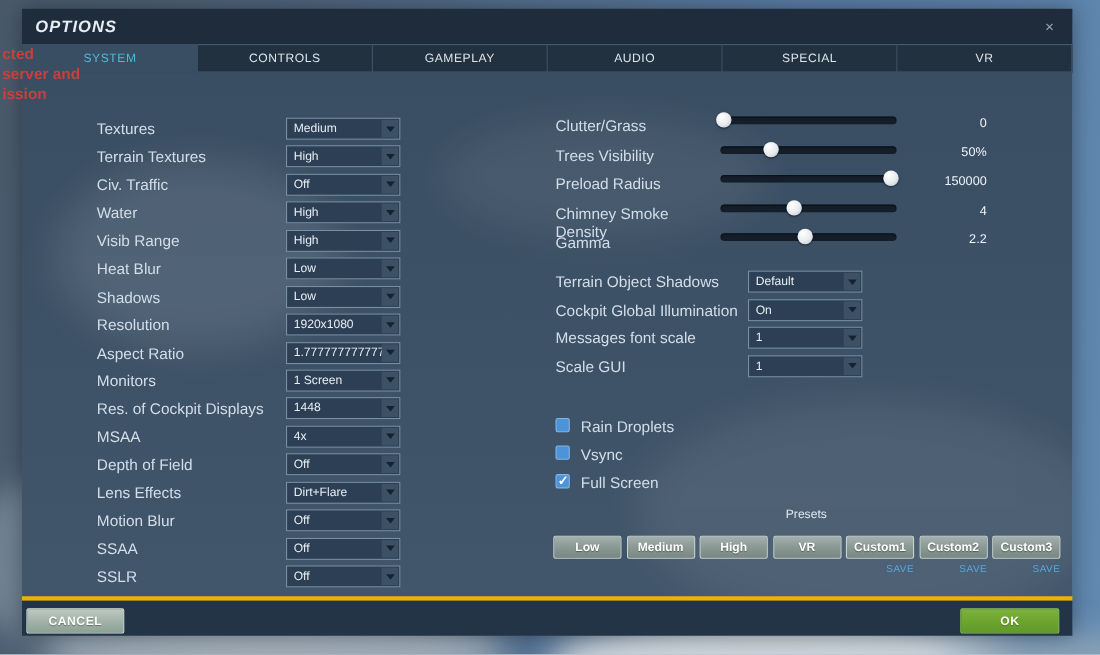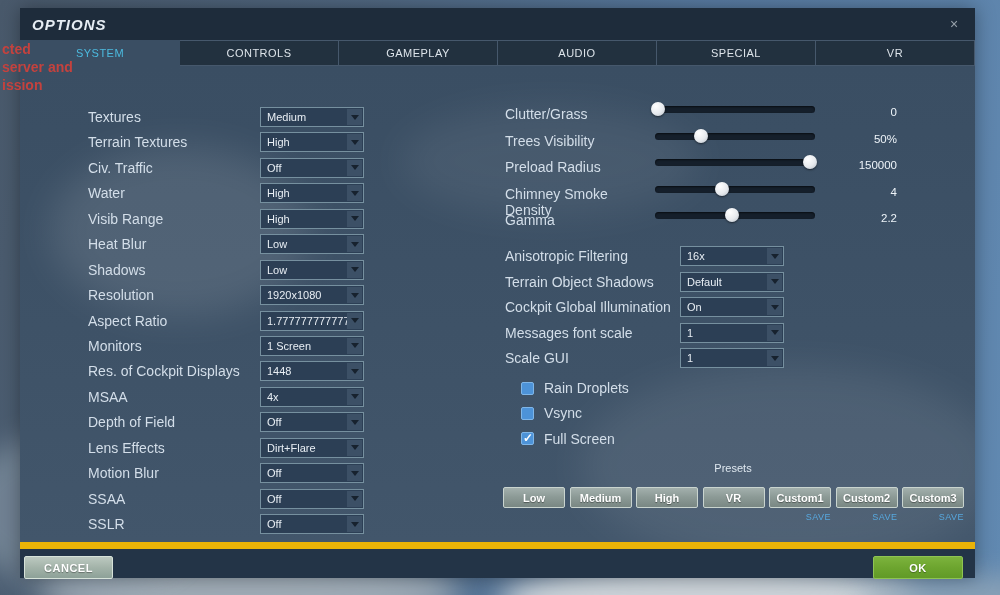--- a/index.html
+++ b/index.html
@@ -58,37 +58,37 @@
   .slider-row { display:flex; height:20px; align-items:flex-start; width:392px; }
   .slider-row .lbl { width:150px; }
   .track { position:relative; width:160px; height:7px; background:#151f2b; border-radius:4px;
            box-shadow:inset 0 1px 2px rgba(0,0,0,.6); cursor:pointer; }
   .handle { position:absolute; top:-4px; width:14px; height:14px; border-radius:50%;
             background:radial-gradient(circle at 35% 30%, #ffffff 0%, #e7eaee 55%, #b7bec6 100%);
             box-shadow:0 1px 2px rgba(0,0,0,.5); cursor:pointer; }
   .slider-val { flex:1; text-align:right; color:#eef4f9; font-size:11.5px; }
 
   #checkboxes { position:absolute; left:485px; top:314px; display:flex; flex-direction:column; gap:9.4px; }
-  .cb-row { display:flex; align-items:center; height:16px; cursor:pointer;margin-left:16px; }
+  .cb-row { display:flex; height:16px; cursor:pointer; }
   .cb-box { width:13px; height:13px; border-radius:2px; background:#4d93d8; border:1px solid #7fb6e8;
             margin-right:10px; position:relative; }
   .cb-box.checked::after { content:"\2713"; position:absolute; left:1px; top:-2px; color:#fff;
                            font-size:12px; font-weight:bold; }
 
   #presets-title { position:absolute; left:613px; top:396px; width:200px; text-align:center;
                    color:#dfe8f0; font-size:11px; }
   #preset-buttons { position:absolute; left:483px; top:421px; display:flex; gap:4.5px; }
   .preset-btn { width:62px; height:21px; border:1px solid #c9d4cf; border-radius:2px;
                 background:linear-gradient(180deg,#a3b0ad 0%,#8d9b97 45%,#798783 100%);
                 color:#fff; font-size:11px; font-weight:bold; text-shadow:0 1px 1px rgba(0,0,0,.4);
                 font-family:"Liberation Sans", sans-serif; cursor:pointer; }
   .save-link { position:absolute; top:446px; width:62px; text-align:right; color:#57a8de;
                font-size:9px; font-weight:normal; letter-spacing:.5px; cursor:pointer; }
 
-  #footer { height:36px; background:#233447; border-top:7px solid #eab308; position:relative; }
+  #footer { height:36px; background:#233447; border-top:4px solid #eab308; position:relative; }
   #cancel-btn { position:absolute; left:4px; top:7px; width:89px; height:23px;
                 border:1px solid #d6e2d9; border-radius:2px; color:#fff; font-size:11px; font-weight:bold;
                 letter-spacing:.5px; text-shadow:0 1px 1px rgba(0,0,0,.35);
                 background:linear-gradient(180deg,#bcc9c0 0%,#a3b3a9 50%,#8da198 100%);
                 font-family:"Liberation Sans", sans-serif; cursor:pointer; }
   #ok-btn { position:absolute; right:12px; top:7px; width:90px; height:23px;
             border:1px solid #8ec453; border-radius:2px; color:#fff; font-size:11px; font-weight:bold;
             letter-spacing:.5px; text-shadow:0 1px 1px rgba(0,0,0,.35);
             background:linear-gradient(180deg,#7cb33d 0%,#6da52f 50%,#619a27 100%);
             font-family:"Liberation Sans", sans-serif; cursor:pointer; }
@@ -280,27 +280,20 @@
         <div class="slider-row">
           <span class="lbl">Gamma</span>
           <div class="track">
             <div class="handle" style="left: calc(48% - 7px);"></div>
           </div>
           <span class="slider-val">2.2</span>
         </div>
       </div>
     <div id="right-dropdowns">
         <div class="opt-row">
-          <span class="lbl">Anisotropic Filtering</span>
-          <div class="dd">
-            <span class="val">16x</span>
-            <span class="arrow-box"></span>
-          </div>
-        </div>
-        <div class="opt-row">
           <span class="lbl">Terrain Object Shadows</span>
           <div class="dd">
             <span class="val">Default</span>
             <span class="arrow-box"></span>
           </div>
         </div>
         <div class="opt-row">
           <span class="lbl">Cockpit Global Illumination</span>
           <div class="dd">
             <span class="val">On</span>

